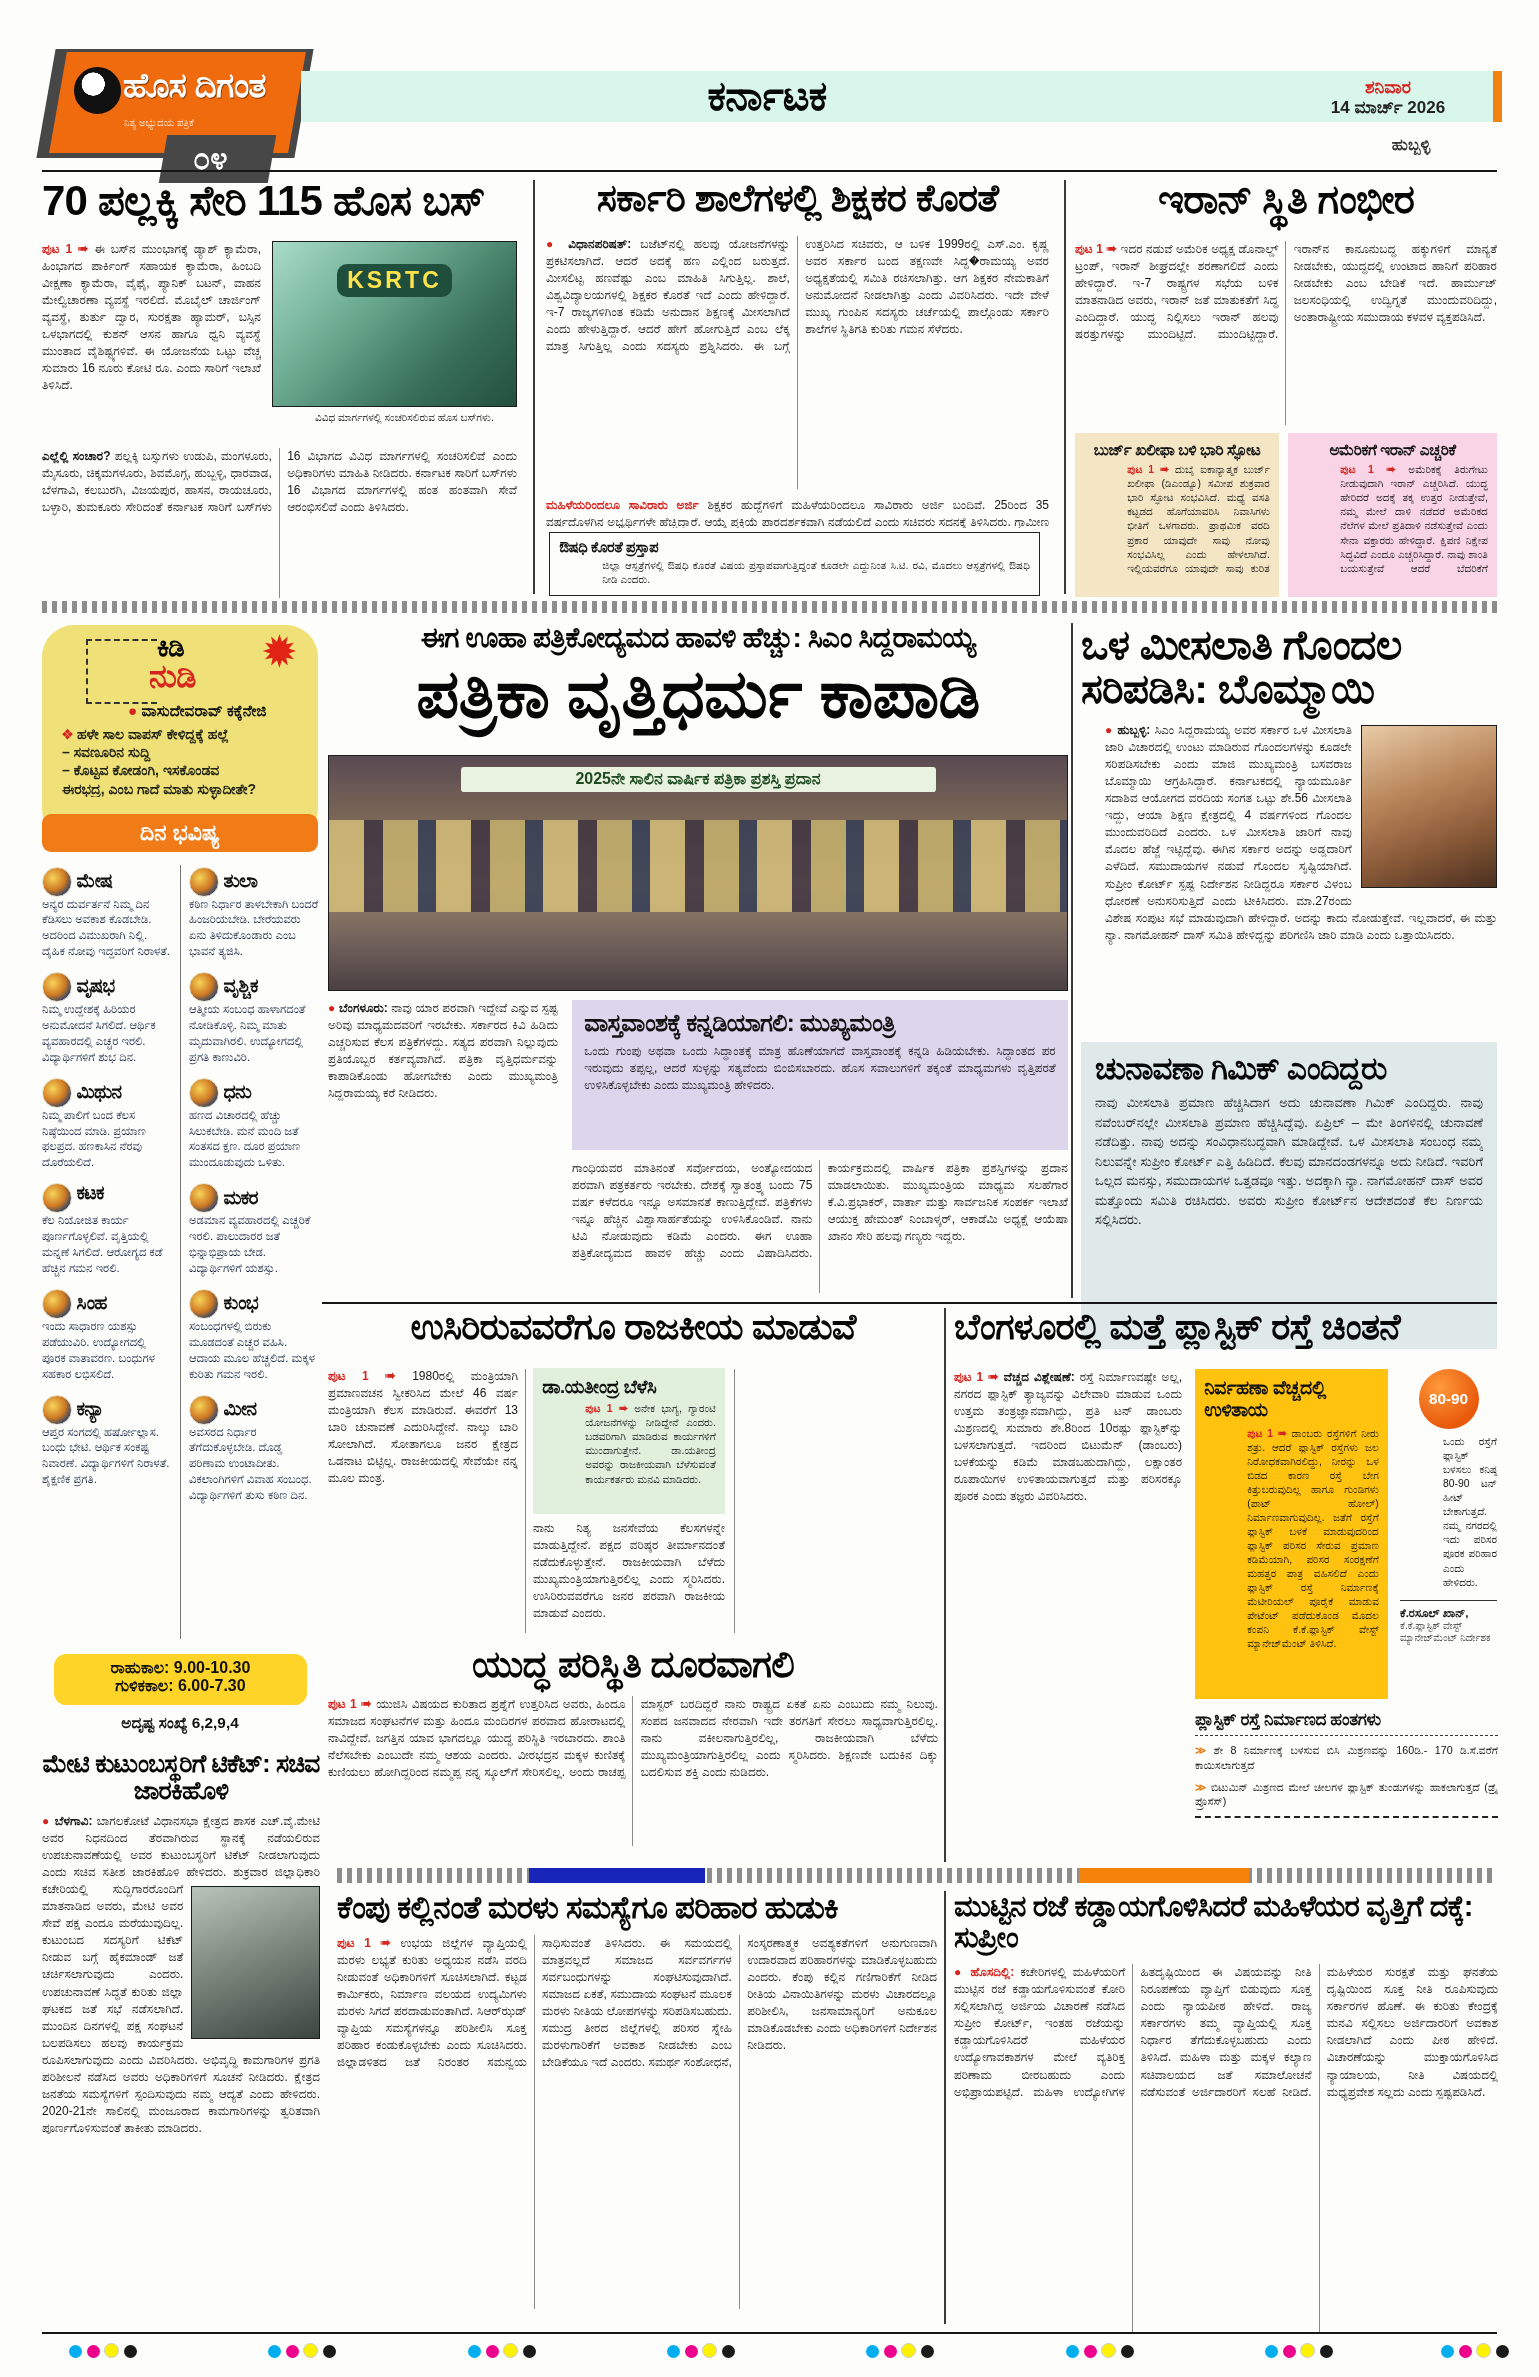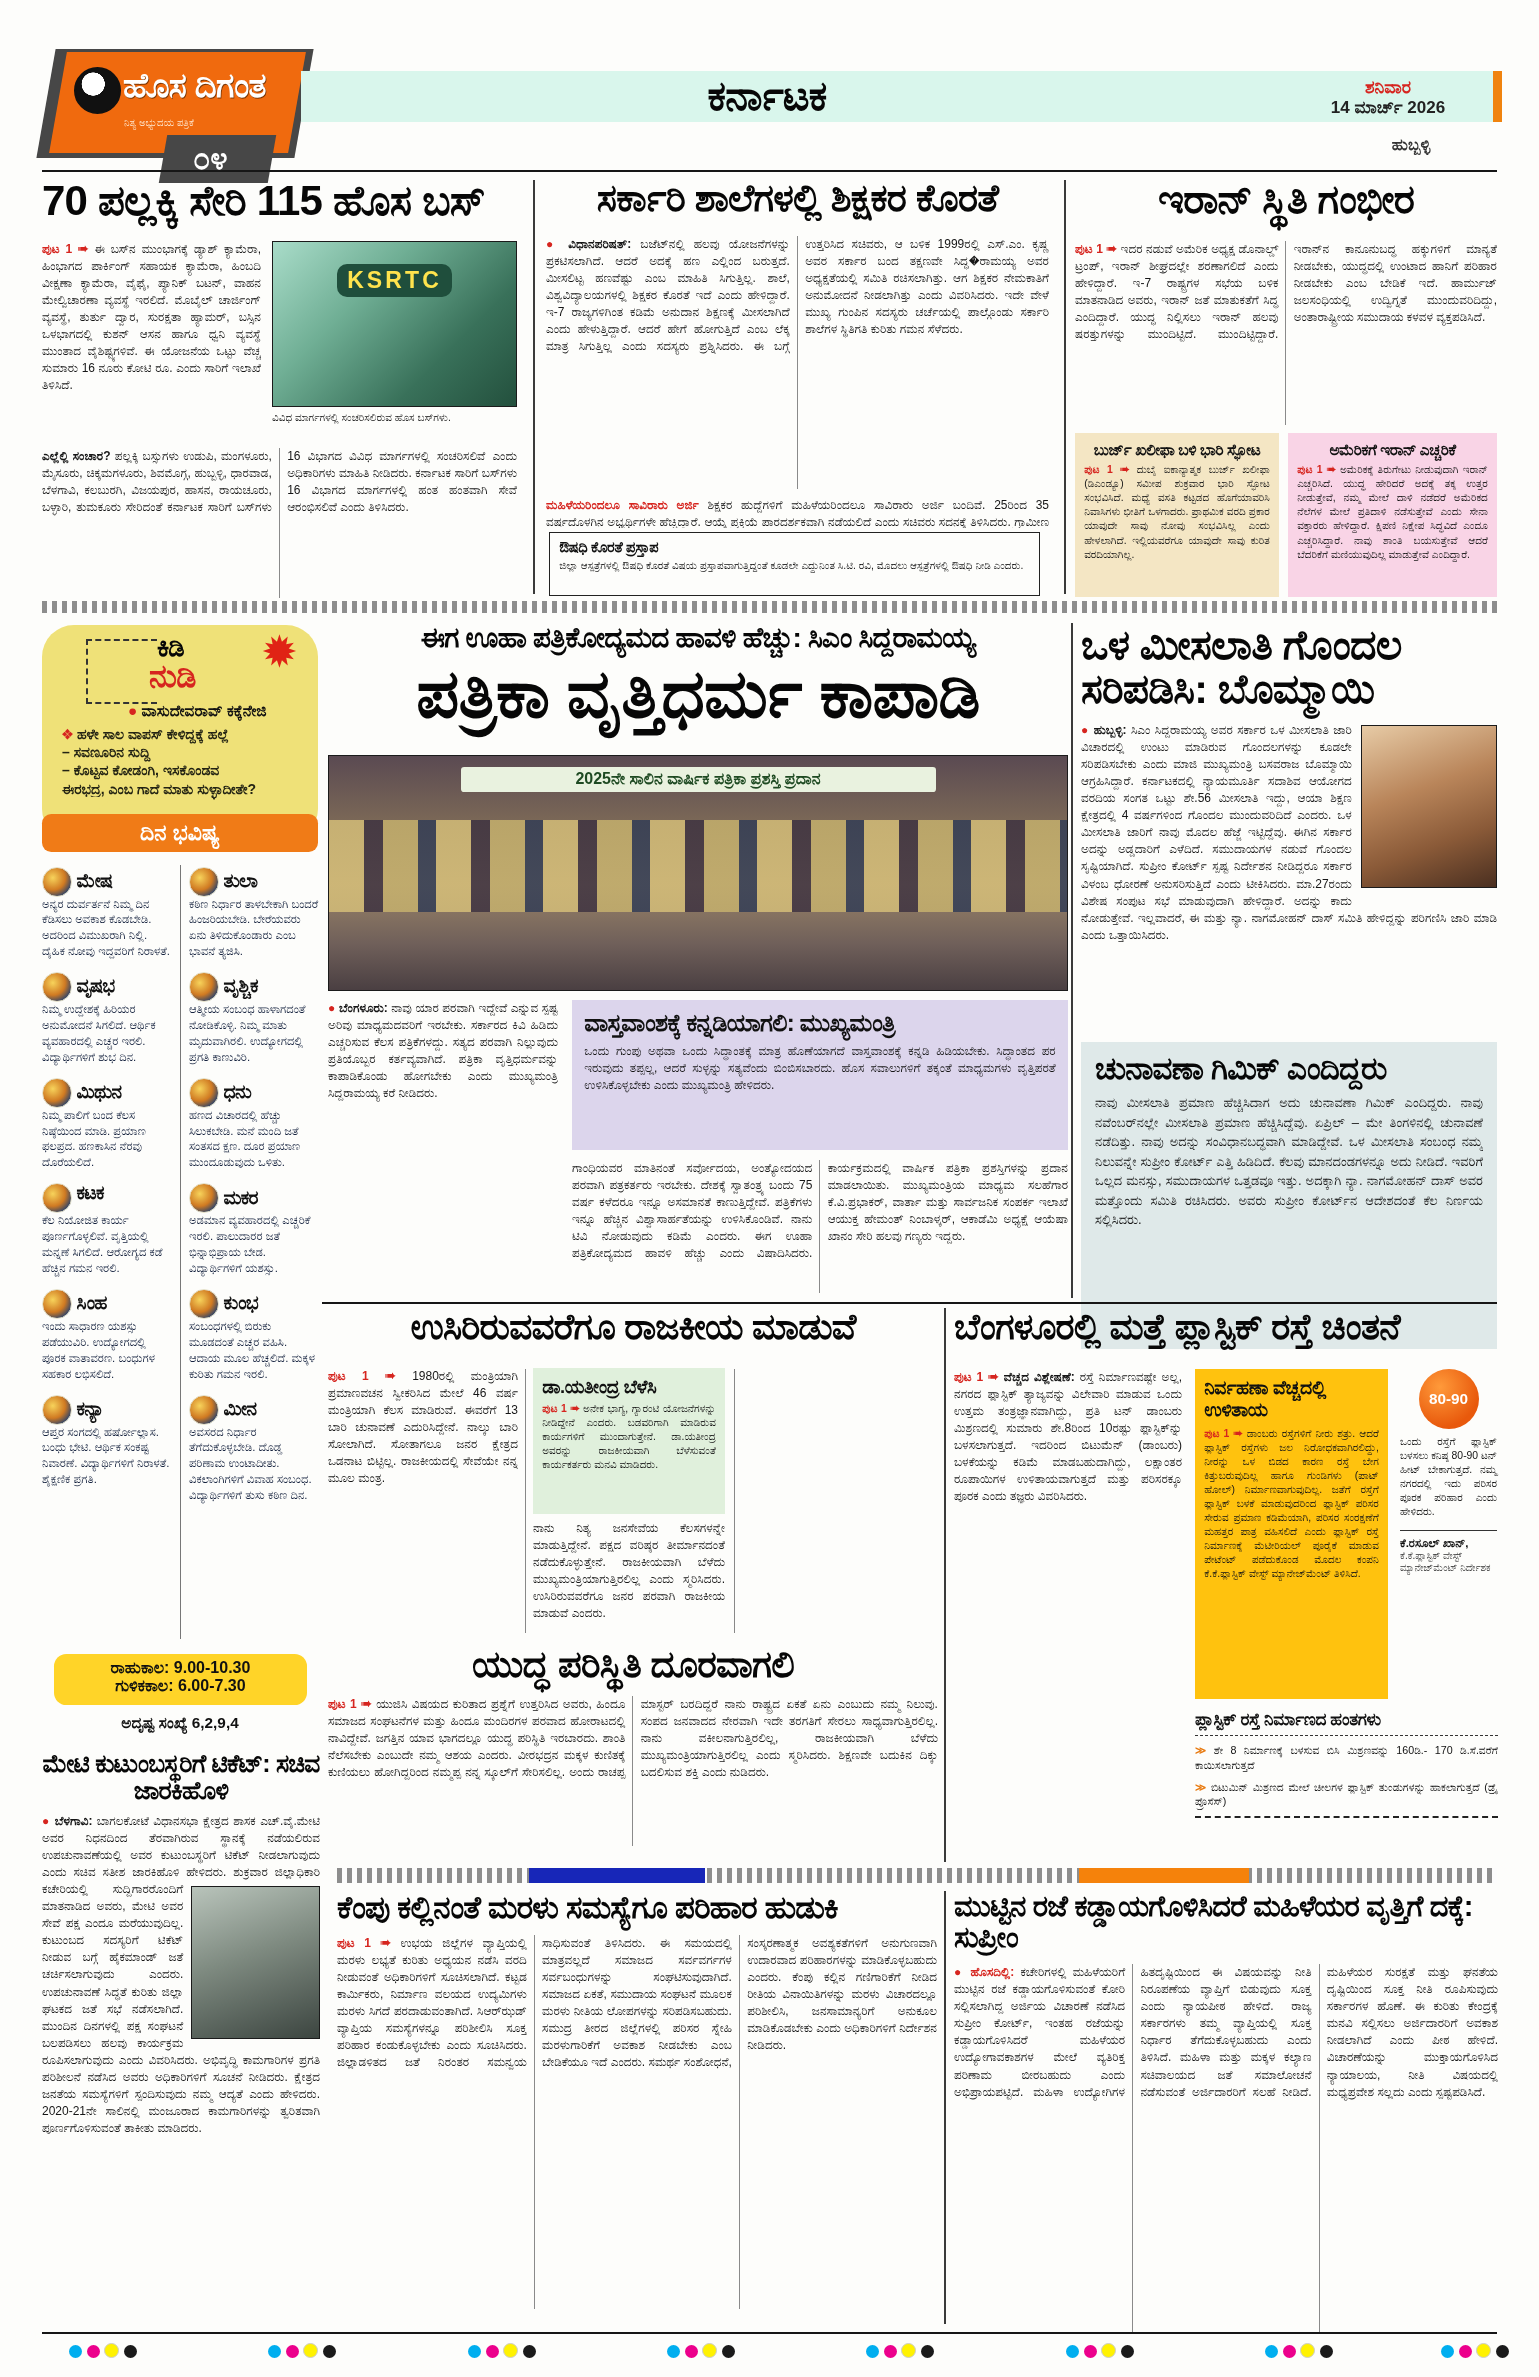--- a/index.html
+++ b/index.html
@@ -2,21 +2,21 @@
 <html style="font-size:12.3px"><head>
 <meta charset="utf-8">
 <style>
   html,body{margin:0;padding:0;background:#e9e9e9;}
   .page{position:relative;width:1539px;height:2377px;background:#fdfdfb;margin:0 auto;overflow:hidden;
         font-family:"Liberation Sans",sans-serif;color:#111;}
   .abs{position:absolute;}
   .hl{font-weight:bold;color:#070707;letter-spacing:-0.8px;line-height:1.08;}
   .center{text-align:center;}
   .body{font-size:12px;line-height:1.42;text-align:justify;color:#161616;}
-  .small{font-size:10.4px;line-height:1.35;}
+  .small{font-size:10.4px;line-height:1.35;margin-left:43px;}
   .cols2{column-count:2;column-gap:15.3px;column-rule:0.8px solid #8a8a8a;}
   .cols3{column-count:3;column-gap:15.3px;column-rule:0.8px solid #8a8a8a;}
   .red{color:#d6251f;}
   .marker{color:#d6251f;font-weight:bold;}
   .dateline{font-weight:bold;}
   .vrule{background:#3a3a3a;width:1.5px;}
   .hrule{background:#161616;}
   .stripe{height:12.3px;background:repeating-linear-gradient(90deg,#8d8d8d 0 4.6px,#fcfcfc 4.6px 10px);}
   .ph{border:0.8px solid #1b1b1b;box-sizing:border-box;overflow:hidden;}
   .skew{transform:skewX(-10deg);}
@@ -274,21 +274,21 @@
       <div class="body" style="margin-top:6.1px;height:90px;overflow:hidden;">ಒಂದು ಗುಂಪು ಅಥವಾ ಒಂದು ಸಿದ್ಧಾಂತಕ್ಕೆ ಮಾತ್ರ ಹೊಣೆಯಾಗದೆ ವಾಸ್ತವಾಂಶಕ್ಕೆ ಕನ್ನಡಿ ಹಿಡಿಯಬೇಕು. ಸಿದ್ಧಾಂತದ ಪರ ಇರುವುದು ತಪ್ಪಲ್ಲ, ಆದರೆ ಸುಳ್ಳನ್ನು ಸತ್ಯವೆಂದು ಬಿಂಬಿಸಬಾರದು. ಹೊಸ ಸವಾಲುಗಳಿಗೆ ತಕ್ಕಂತೆ ಮಾಧ್ಯಮಗಳು ವೃತ್ತಿಪರತೆ ಉಳಿಸಿಕೊಳ್ಳಬೇಕು ಎಂದು ಮುಖ್ಯಮಂತ್ರಿ ಹೇಳಿದರು.</div>
     </div>
     <div class="abs body cols2" style="left:244px;top:537px;width:496px;height:133px;overflow:hidden;">
       <span>ಗಾಂಧಿಯವರ ಮಾತಿನಂತೆ ಸರ್ವೋದಯ, ಅಂತ್ಯೋದಯದ ಪರವಾಗಿ ಪತ್ರಕರ್ತರು ಇರಬೇಕು. ದೇಶಕ್ಕೆ ಸ್ವಾತಂತ್ರ್ಯ ಬಂದು 75 ವರ್ಷ ಕಳೆದರೂ ಇನ್ನೂ ಅಸಮಾನತೆ ಕಾಣುತ್ತಿದ್ದೇವೆ. ಪತ್ರಿಕೆಗಳು ಇನ್ನೂ ಹೆಚ್ಚಿನ ವಿಶ್ವಾಸಾರ್ಹತೆಯನ್ನು ಉಳಿಸಿಕೊಂಡಿವೆ. ನಾನು ಟಿವಿ ನೋಡುವುದು ಕಡಿಮೆ ಎಂದರು. ಈಗ ಊಹಾ ಪತ್ರಿಕೋದ್ಯಮದ ಹಾವಳಿ ಹೆಚ್ಚು ಎಂದು ವಿಷಾದಿಸಿದರು.</span> <span>ಕಾರ್ಯಕ್ರಮದಲ್ಲಿ ವಾರ್ಷಿಕ ಪತ್ರಿಕಾ ಪ್ರಶಸ್ತಿಗಳನ್ನು ಪ್ರದಾನ ಮಾಡಲಾಯಿತು. ಮುಖ್ಯಮಂತ್ರಿಯ ಮಾಧ್ಯಮ ಸಲಹೆಗಾರ ಕೆ.ವಿ.ಪ್ರಭಾಕರ್, ವಾರ್ತಾ ಮತ್ತು ಸಾರ್ವಜನಿಕ ಸಂಪರ್ಕ ಇಲಾಖೆ ಆಯುಕ್ತ ಹೇಮಂತ್ ನಿಂಬಾಳ್ಕರ್, ಆಕಾಡೆಮಿ ಅಧ್ಯಕ್ಷೆ ಆಯೆಷಾ ಖಾನಂ ಸೇರಿ ಹಲವು ಗಣ್ಯರು ಇದ್ದರು.</span>
     </div>
   </div>
 
   <div class="abs vrule" style="left:1071px;top:623px;height:675px;"></div>
   <div class="abs" style="left:1081px;top:623px;width:416px;height:675px;">
     <div class="hl" style="font-size:41px;">ಒಳ ಮೀಸಲಾತಿ ಗೊಂದಲ ಸರಿಪಡಿಸಿ: ಬೊಮ್ಮಾಯಿ</div>
-    <div class="body" style="margin-top:10.7px;height:307px;overflow:hidden;">
+    <div class="body" style="margin-top:10.7px;height:307px;overflow:hidden;margin-left:24px;">
       <span class="ph" style="float:right;width:136px;height:163px;margin:3.1px 0 6.1px 9.2px;display:block;background:linear-gradient(160deg,#e7cba6 0%,#b9855a 40%,#8a5a38 70%,#4a2f20 100%);"></span>
       <span class="red">●</span> <span class="dateline">ಹುಬ್ಬಳ್ಳಿ: </span><span>ಸಿಎಂ ಸಿದ್ದರಾಮಯ್ಯ ಅವರ ಸರ್ಕಾರ ಒಳ ಮೀಸಲಾತಿ ಜಾರಿ ವಿಚಾರದಲ್ಲಿ ಉಂಟು ಮಾಡಿರುವ ಗೊಂದಲಗಳನ್ನು ಕೂಡಲೇ ಸರಿಪಡಿಸಬೇಕು ಎಂದು ಮಾಜಿ ಮುಖ್ಯಮಂತ್ರಿ ಬಸವರಾಜ ಬೊಮ್ಮಾಯಿ ಆಗ್ರಹಿಸಿದ್ದಾರೆ. ಕರ್ನಾಟಕದಲ್ಲಿ ನ್ಯಾಯಮೂರ್ತಿ ಸದಾಶಿವ ಆಯೋಗದ ವರದಿಯ ಸಂಗತ ಒಟ್ಟು ಶೇ.56 ಮೀಸಲಾತಿ ಇದ್ದು, ಆಯಾ ಶಿಕ್ಷಣ ಕ್ಷೇತ್ರದಲ್ಲಿ 4 ವರ್ಷಗಳಿಂದ ಗೊಂದಲ ಮುಂದುವರಿದಿದೆ ಎಂದರು.</span>
       <span>ಒಳ ಮೀಸಲಾತಿ ಜಾರಿಗೆ ನಾವು ಮೊದಲ ಹೆಜ್ಜೆ ಇಟ್ಟಿದ್ದೆವು. ಈಗಿನ ಸರ್ಕಾರ ಅದನ್ನು ಅಡ್ಡದಾರಿಗೆ ಎಳೆದಿದೆ. ಸಮುದಾಯಗಳ ನಡುವೆ ಗೊಂದಲ ಸೃಷ್ಟಿಯಾಗಿದೆ. ಸುಪ್ರೀಂ ಕೋರ್ಟ್ ಸ್ಪಷ್ಟ ನಿರ್ದೇಶನ ನೀಡಿದ್ದರೂ ಸರ್ಕಾರ ವಿಳಂಬ ಧೋರಣೆ ಅನುಸರಿಸುತ್ತಿದೆ ಎಂದು ಟೀಕಿಸಿದರು. ಮಾ.27ರಂದು ವಿಶೇಷ ಸಂಪುಟ ಸಭೆ ಮಾಡುವುದಾಗಿ ಹೇಳಿದ್ದಾರೆ. ಅದನ್ನು ಕಾದು ನೋಡುತ್ತೇವೆ. ಇಲ್ಲವಾದರೆ, ಈ ಮತ್ತು ನ್ಯಾ. ನಾಗಮೋಹನ್ ದಾಸ್ ಸಮಿತಿ ಹೇಳಿದ್ದನ್ನು ಪರಿಗಣಿಸಿ ಜಾರಿ ಮಾಡಿ ಎಂದು ಒತ್ತಾಯಿಸಿದರು.</span>
     </div>
     <div style="margin-top:12.3px;background:#dfe9e9;padding:10.7px 14px;height:307px;box-sizing:border-box;">
       <div class="hl" style="font-size:31px;">ಚುನಾವಣಾ ಗಿಮಿಕ್ ಎಂದಿದ್ದರು</div>
       <div class="body" style="margin-top:7.7px;font-size:13px;line-height:1.5;height:230px;overflow:hidden;">ನಾವು ಮೀಸಲಾತಿ ಪ್ರಮಾಣ ಹೆಚ್ಚಿಸಿದಾಗ ಅದು ಚುನಾವಣಾ ಗಿಮಿಕ್ ಎಂದಿದ್ದರು. ನಾವು ನವೆಂಬರ್‌ನಲ್ಲೇ ಮೀಸಲಾತಿ ಪ್ರಮಾಣ ಹೆಚ್ಚಿಸಿದ್ದೆವು. ಏಪ್ರಿಲ್ – ಮೇ ತಿಂಗಳಿನಲ್ಲಿ ಚುನಾವಣೆ ನಡೆದಿತ್ತು. ನಾವು ಅದನ್ನು ಸಂವಿಧಾನಬದ್ಧವಾಗಿ ಮಾಡಿದ್ದೇವೆ. ಒಳ ಮೀಸಲಾತಿ ಸಂಬಂಧ ನಮ್ಮ ನಿಲುವನ್ನೇ ಸುಪ್ರೀಂ ಕೋರ್ಟ್ ಎತ್ತಿ ಹಿಡಿದಿದೆ. ಕೆಲವು ಮಾನದಂಡಗಳನ್ನೂ ಅದು ನೀಡಿದೆ. ಇವರಿಗೆ ಒಲ್ಲದ ಮನಸ್ಸು, ಸಮುದಾಯಗಳ ಒತ್ತಡವೂ ಇತ್ತು. ಅದಕ್ಕಾಗಿ ನ್ಯಾ. ನಾಗಮೋಹನ್ ದಾಸ್ ಅವರ ಮತ್ತೊಂದು ಸಮಿತಿ ರಚಿಸಿದರು. ಅವರು ಸುಪ್ರೀಂ ಕೋರ್ಟ್‌ನ ಆದೇಶದಂತೆ ಕೆಲ ನಿರ್ಣಯ ಸಲ್ಲಿಸಿದರು.</div>
     </div>
   </div>
 

